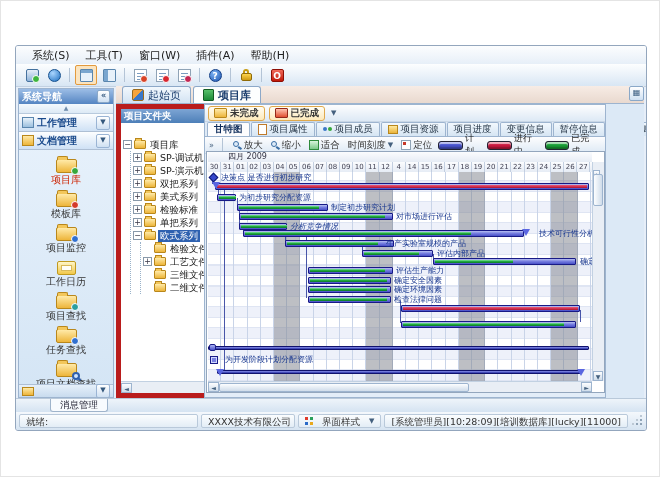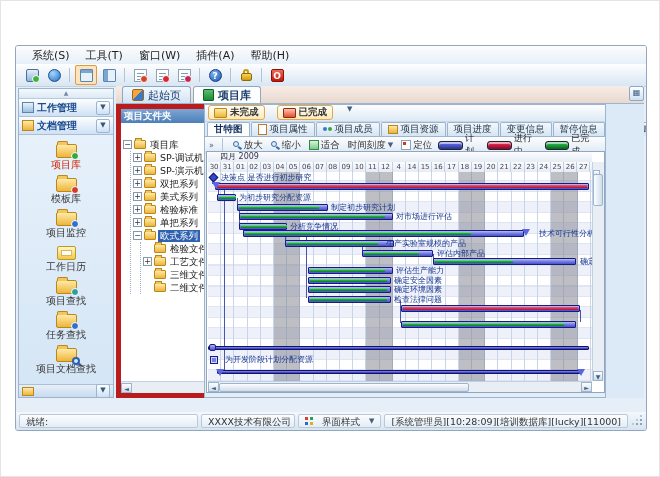--- a/index.html
+++ b/index.html
@@ -99,21 +99,21 @@
   .tfold::before{content:"";position:absolute;top:-3px;left:0;width:5px;height:2px;background:#f3c75b;border:1px solid #b9871b;border-bottom:none}
   .tlabel{padding:0 2px;line-height:12px}
   .sel>.tlabel{background:#2e61b0;color:#fff}
   .tp-scroll{position:absolute;left:0;right:0;bottom:0;height:11px;background:#e9eef5;border-top:1px solid #c2d1e2;display:flex;align-items:center}
   .sarw{width:11px;height:10px;background:linear-gradient(#fdfeff,#cfdcea);border:1px solid #9db4cf;font-size:6px;line-height:9px;text-align:center;color:#44607e;box-sizing:border-box}
   .tp-scroll .sarw:last-child{margin-left:auto}
 
   
   .ganttpanel{position:absolute;left:188px;top:58px;width:402px;height:294px;background:#e3edf8;border:1px solid #9db4cf;box-sizing:border-box}
   .rightmargin{position:absolute;left:590px;top:58px;right:2px;height:294px;background:#dce9f6}
-  .gfilter{height:16px;display:flex;gap:12px;padding:0 3px;background:linear-gradient(#fdfdfe,#dde9f5);border-bottom:1px solid #c9d7e6}
+  .gfilter{height:16px;display:flex;align-items:center;gap:4px;padding:0 3px;background:linear-gradient(#fdfdfe,#dde9f5);border-bottom:1px solid #c9d7e6}
   .fbtn{display:flex;align-items:center;gap:3px;height:13px;padding:0 5px;font-size:9.5px;font-weight:bold;color:#333;
         border:1px solid #e0a94c;border-radius:3px;background:linear-gradient(#fffdf4,#fde9ba)}
   .ffold{width:11px;height:8px;background:linear-gradient(#ffeaa8,#edb53a);border:1px solid #b9871b;border-radius:1px;position:relative}
   .ffold.done{background:linear-gradient(#ffc4b0,#e05030);border-color:#93281a}
   .fmore{font-size:7px;color:#44607e;margin-left:2px}
   .gtabs{height:14px;display:flex;align-items:flex-start;padding-left:2px;background:#dfeaf6;border-bottom:1px solid #9db4cf}
   .gtab{display:flex;align-items:center;gap:3px;height:13px;padding:0 6px;margin-right:1px;font-size:9.5px;color:#234;
         border:1px solid #9db4cf;border-bottom:none;border-radius:2px 2px 0 0;background:linear-gradient(#f2f8fd,#d6e5f3);white-space:nowrap}
   .gtab.active{background:#fdfdfe;font-weight:bold;color:#0f2d5c}
   .doc-icon{width:7px;height:9px;background:#fff;border:1px solid #c07a2a}
@@ -132,21 +132,21 @@
   .locate-icon{width:8px;height:8px;border:1px solid #8fa3b6;background:#fff;position:relative}
   .locate-icon::after{content:"";position:absolute;left:1px;top:1px;width:3px;height:3px;background:#c83a2a}
   .ddarrow{font-size:7px;color:#44607e}
   .legend{margin-left:auto;display:flex;align-items:center;gap:5px;padding-right:4px}
   .litem{display:flex;align-items:center;gap:2px;font-size:9px;color:#222}
   .swatch{width:24px;height:7px;border:1px solid #223;border-radius:3px;box-shadow:inset 0 2px 1px rgba(255,255,255,.65),inset 0 -2px 2px rgba(0,0,0,.35)}
 
   
   .chart{position:absolute;left:1px;top:46px;width:399px;height:242px;background:#fff;border:1px solid #93a6bd;box-sizing:border-box}
   .gmonth{position:absolute;left:1px;top:0;right:12px;height:10px;background:linear-gradient(#fbfcfe,#e6ecf5);
-          border-bottom:1px solid #bcc8dc;font-size:8px;color:#334;line-height:10px;padding-left:12px;overflow:hidden}
+          border-bottom:1px solid #bcc8dc;font-size:8px;color:#334;line-height:10px;padding-left:20px;overflow:hidden}
   .gdays{position:absolute;left:1px;top:10px;right:12px;height:10px;display:flex;overflow:hidden;
          background:linear-gradient(#fbfcfe,#e6ecf5);border-bottom:1px solid #bcc8dc}
   .gday{flex:none;width:13.2px;box-sizing:border-box;border-right:1px solid #c3cfe0;font-size:7px;color:#445;text-align:center;line-height:10px}
   .plot{position:absolute;left:1px;top:20px;right:12px;bottom:11px;overflow:hidden;
         background-image:
           repeating-linear-gradient(90deg,transparent 0,transparent 12.2px,#c9d4e8 12.2px,#c9d4e8 13.2px),
           repeating-linear-gradient(0deg,#dfe5f3 0,#dfe5f3 1px,transparent 1px,transparent 10.5px),
           repeating-linear-gradient(0deg,#eef1fa 0,#eef1fa 10.5px,#ffffff 10.5px,#ffffff 21px)}
   .wkend{position:absolute;top:0;bottom:0;width:26.4px;background:rgba(124,127,138,.5)}
   .linkline{position:absolute;width:1px;background:#2a3a9a;opacity:.85}
@@ -230,20 +230,24 @@
         <span class="tbtn">
           <span class="tbi lock-icon"></span>
         </span>
         <span class="tb-sep"></span>
         <span class="tbtn">
           <span class="tbi exit-icon"></span>
         </span>
       </div>
 
     <div class="sidebar">
+      <div class="sb-header">
+        <span>系统导航</span>
+        <span class="sb-header-btn">«</span>
+      </div>
       <div class="sb-collapse">▲</div>
       <div id="sbgroups">
           <div class="sb-group">
             <span class="sb-gicon g1"></span>
             <span>工作管理</span>
             <span class="sb-chev">▼</span>
           </div>
           <div class="sb-group">
             <span class="sb-gicon g2"></span>
             <span>文档管理</span>
@@ -529,21 +533,21 @@
               <div class="fillg" style="width: 80.1px;"></div>
             </div>
             <div class="blabel" style="left: 123px; top: 32px;">制定初步研究计划</div>
             <div class="bar" style="left: 31px; top: 41px; width: 154px;">
               <div class="fillg" style="width: 144.4px;"></div>
             </div>
             <div class="blabel" style="left: 188px; top: 41px;">对市场进行评估</div>
             <div class="bar" style="left: 31px; top: 51px; width: 48px;">
               <div class="fillg" style="width: 46px;"></div>
             </div>
-            <div class="blabel" style="left: 82px; top: 51px;">分析竞争情况</div>
+            <div class="blabel" style="left: 82px; top: 51px; font-style: italic;">分析竞争情况</div>
             <div class="bar" style="left: 35px; top: 58px; width: 281px;">
               <div class="fillg" style="width: 225.99px;"></div>
             </div>
             <div class="tri" style="left: 314px; top: 57px;"></div>
             <div class="blabel" style="left: 331px; top: 58px;">技术可行性分析</div>
             <div class="bar" style="left: 77px; top: 68px; width: 109px;">
               <div class="fillg" style="width: 90.95px;"></div>
             </div>
             <div class="blabel" style="left: 178px; top: 68px; font-family: Liberation Serif, serif;">生产实验室规模的产品</div>
             <div class="bar" style="left: 154px; top: 78px; width: 71px;">
@@ -589,20 +593,23 @@
         </div>
         <div class="hscroll">
           <span class="sarw">◄</span>
           <span class="hthumb"></span>
           <span class="sarw">►</span>
         </div>
       </div>
     </div>
     <div class="rightmargin"></div>
 
+    <div class="msgband">
+      <span class="msgtab">消息管理</span>
+    </div>
 
     <div class="statusbar">
       <span class="scell grow">就绪:</span>
       <span class="scell" style="width:94px">XXXX技术有限公司</span>
       <span class="scell stylebtn">
         <span class="grid4"></span>
         <span>界面样式</span>
         <span class="ddarrow">▼</span>
       </span>
       <span class="scell">[系统管理员][10:28:09][培训数据库][lucky][11000]</span>

